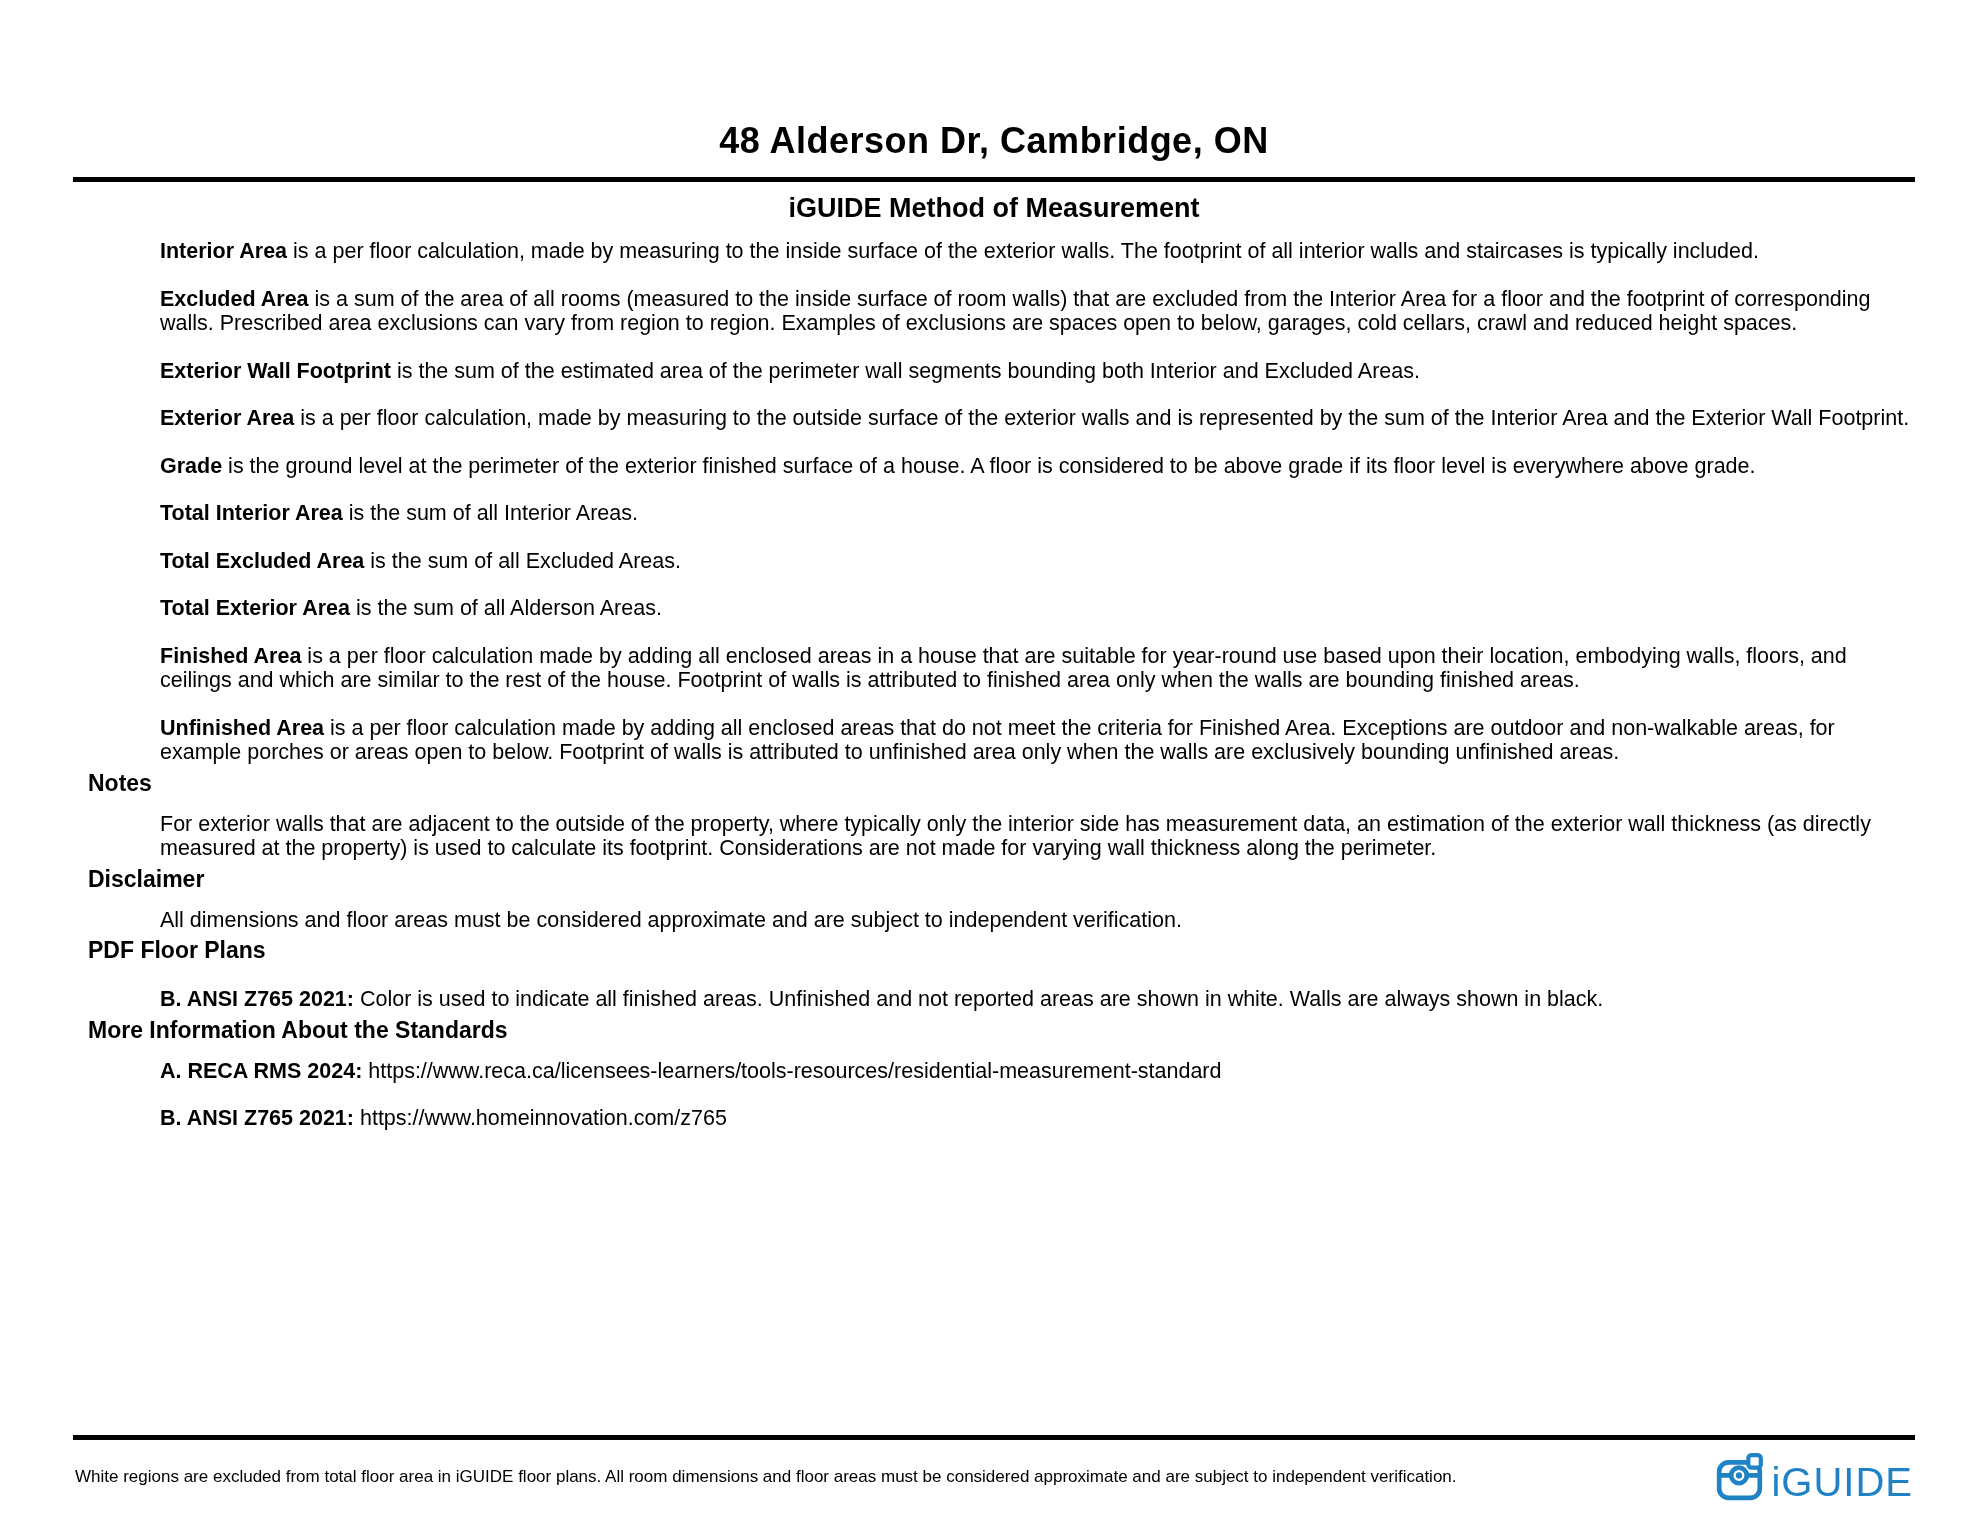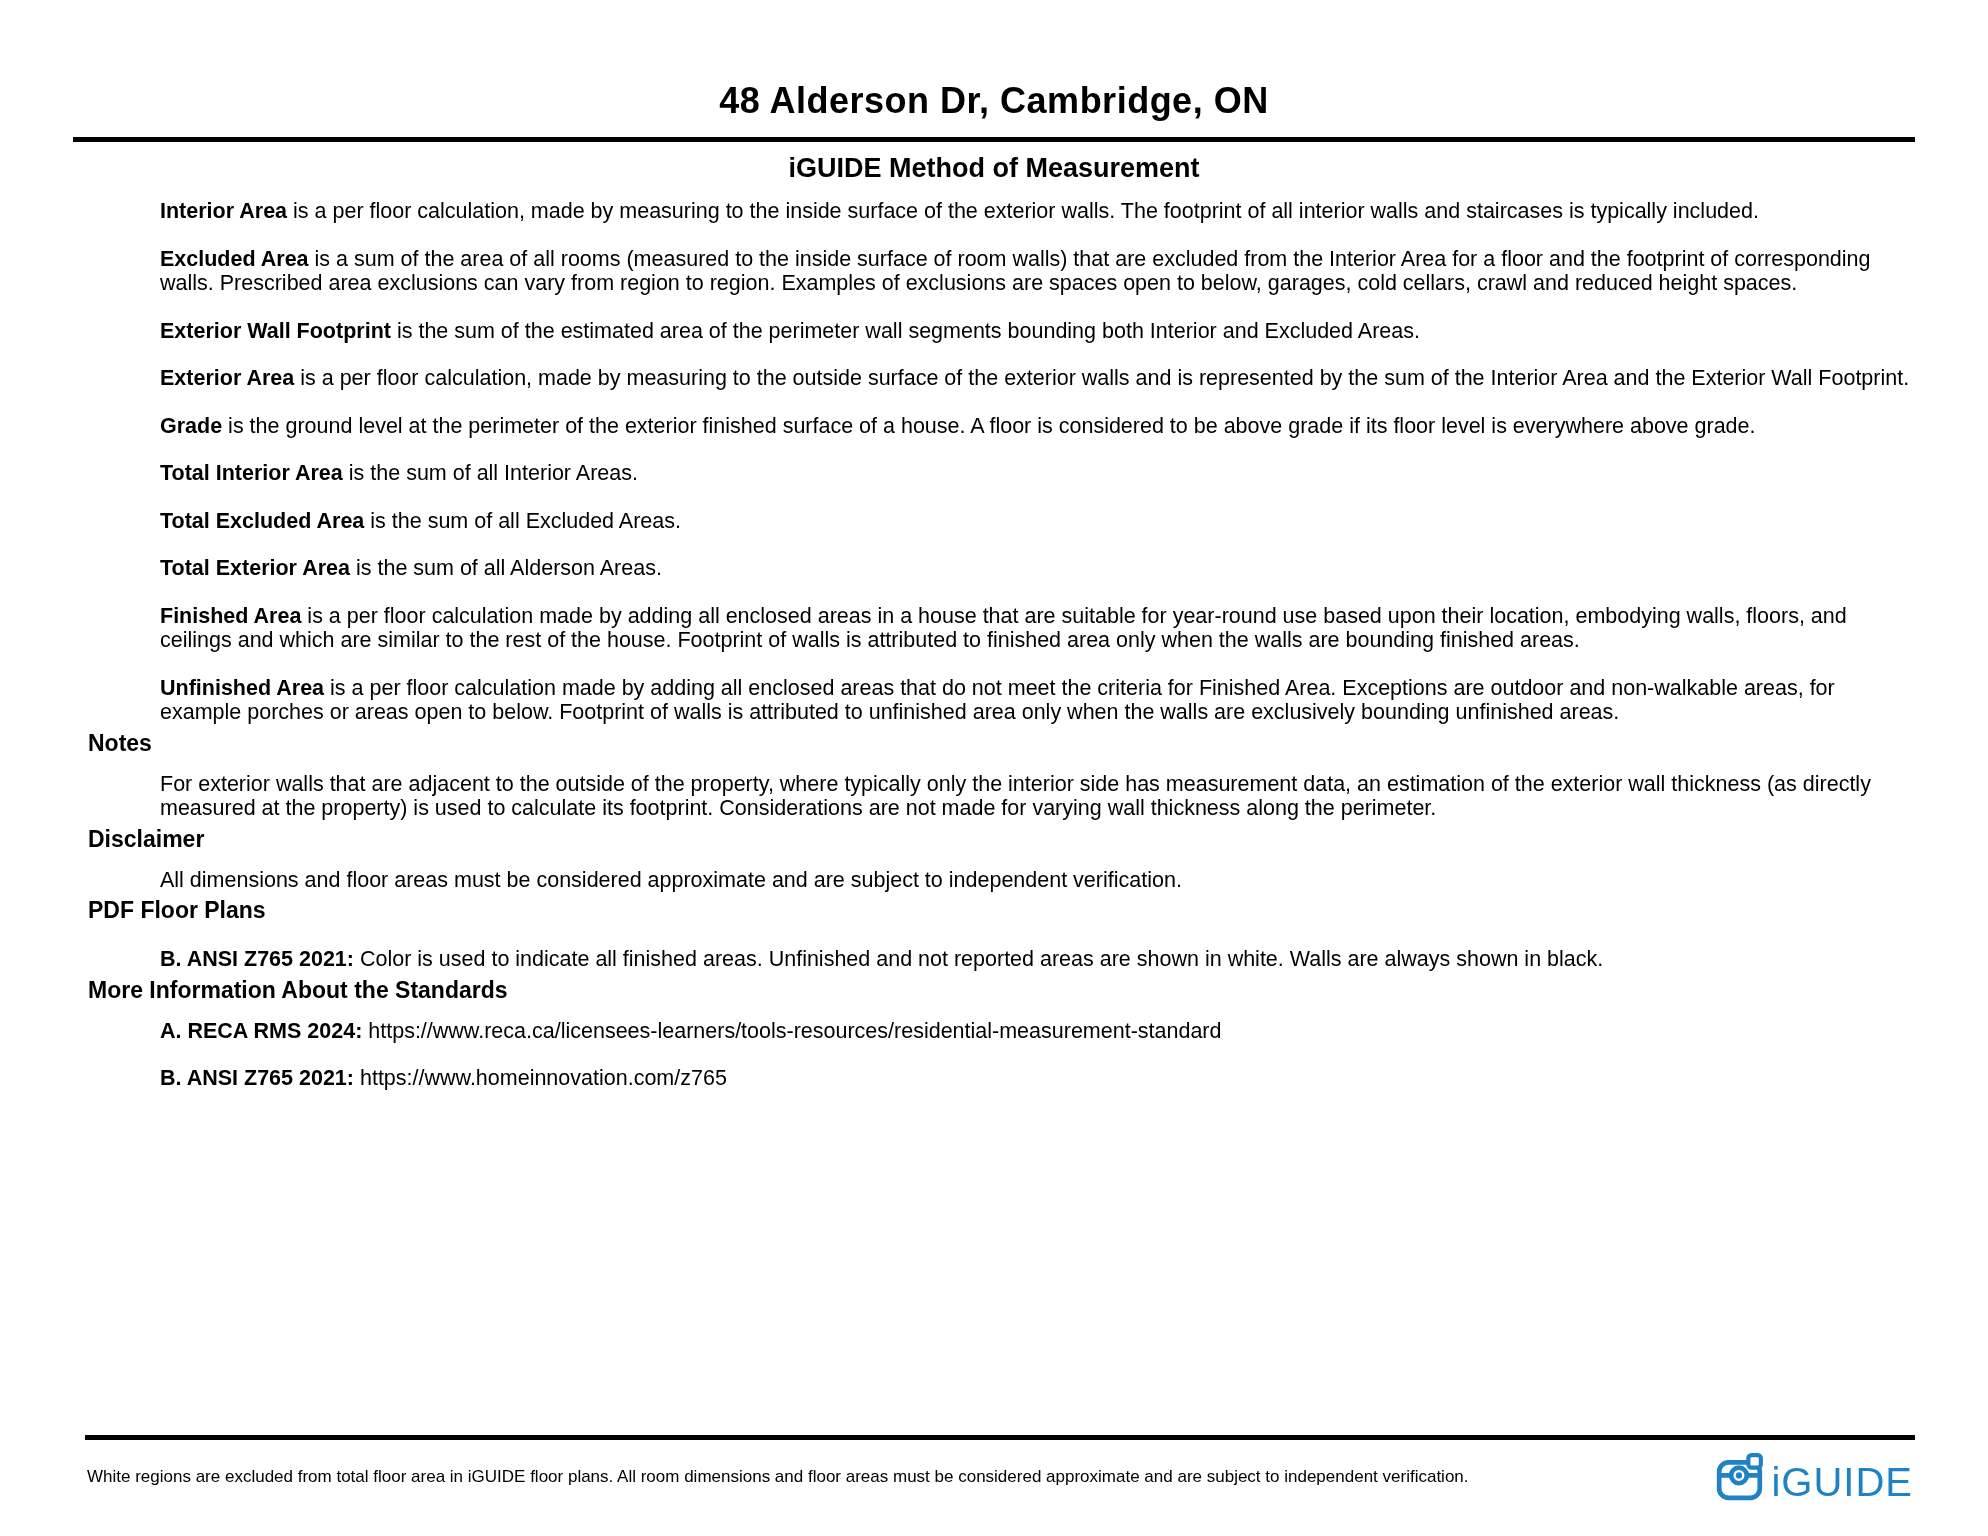--- a/index.html
+++ b/index.html
@@ -14,20 +14,21 @@
     width: 1988px; height: 1536px;
     background: #fff;
     overflow: hidden;
   }
   .title {
     padding-top: 80px;
     text-align: center;
     font-size: 36px;
     font-weight: bold;
     letter-spacing: 0.5px;
+    margin-top: 40px;
   }
   .rule {
     height: 5px;
     background: #000;
     margin: 15px 73px 0 73px;
   }
   .subtitle {
     margin-top: 11px;
     text-align: center;
     font-size: 27px;
@@ -44,21 +45,20 @@
     font-size: 21.5px;
     line-height: 24.5px;
     margin: 23px 78px 0 160px;
   }
   p.body.first { margin-top: 15px; }
   b.term { font-weight: bold; margin-top: 28px; }
   .footer {
     position: absolute;
     left: 0; right: 0;
     top: 1420px;
-    padding-left: 12px;
   }
   .footer-row {
     margin: 12px 75px 0 75px;
     display: flex;
     align-items: center;
     justify-content: space-between;
   }
   .footer-note {
     font-size: 17px;
     line-height: 20px;

